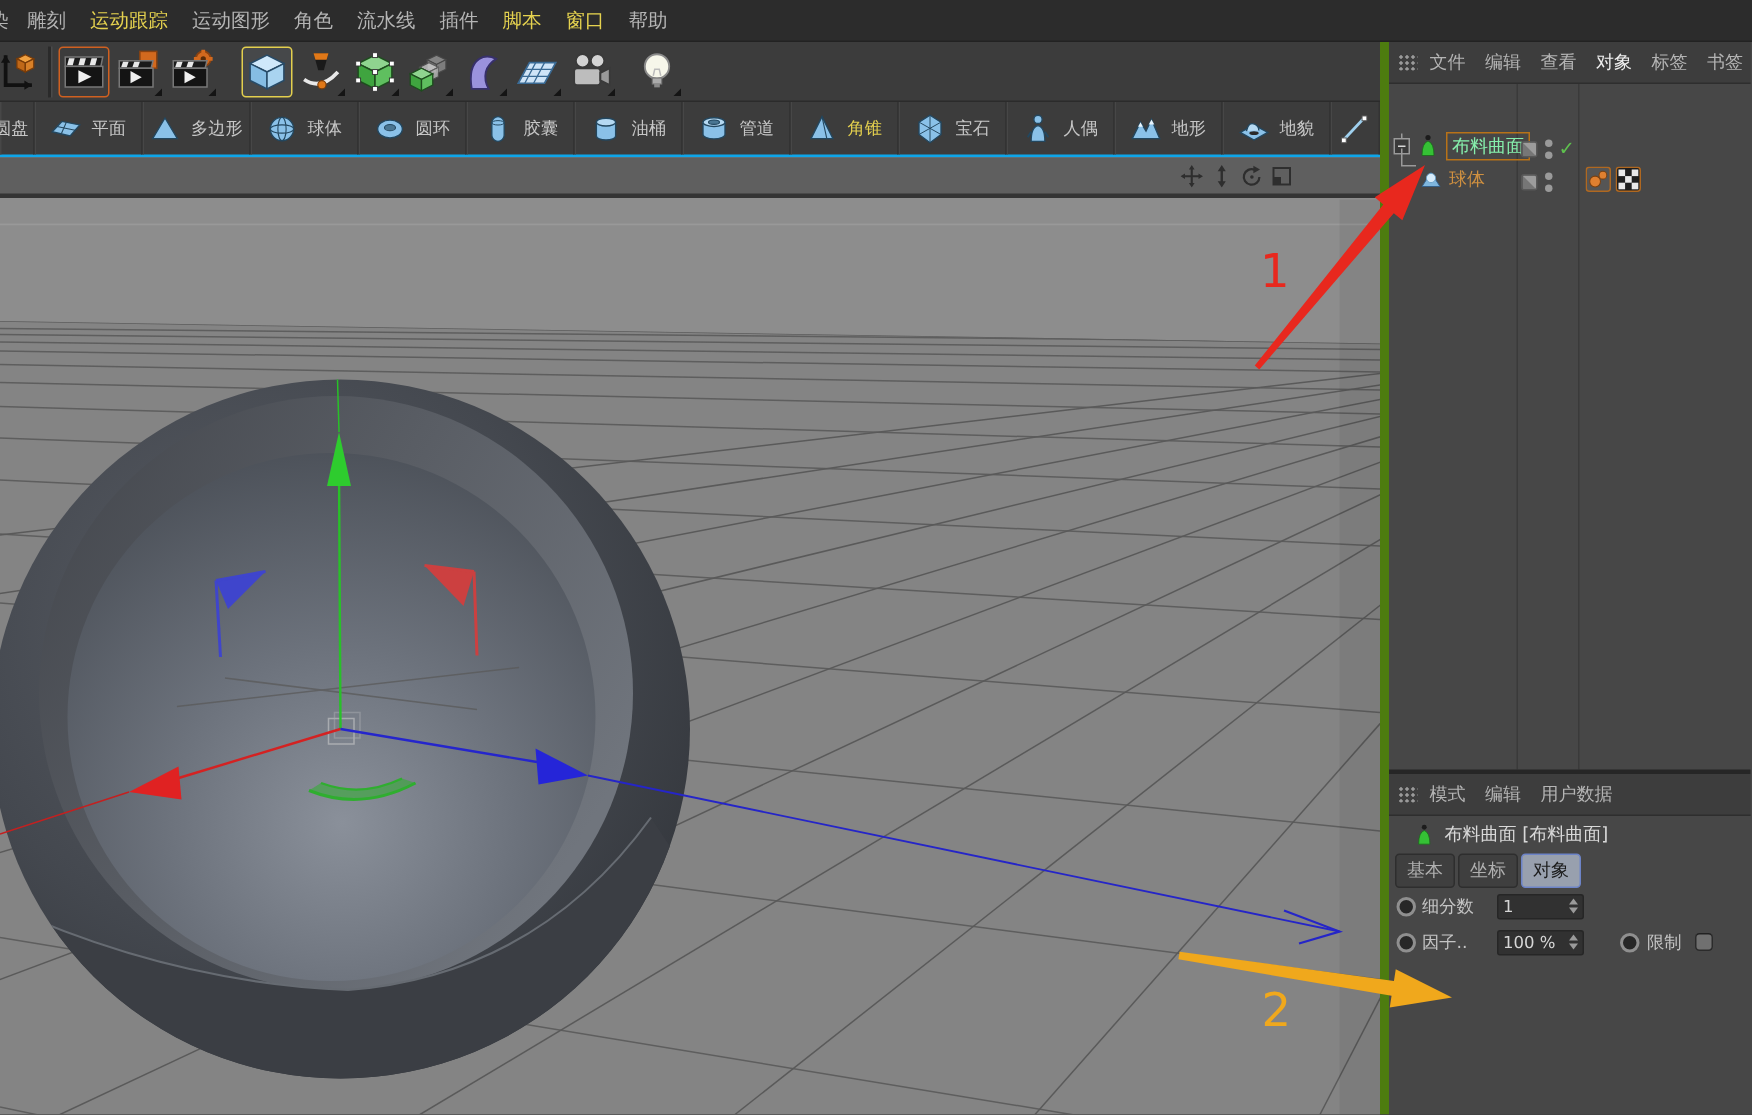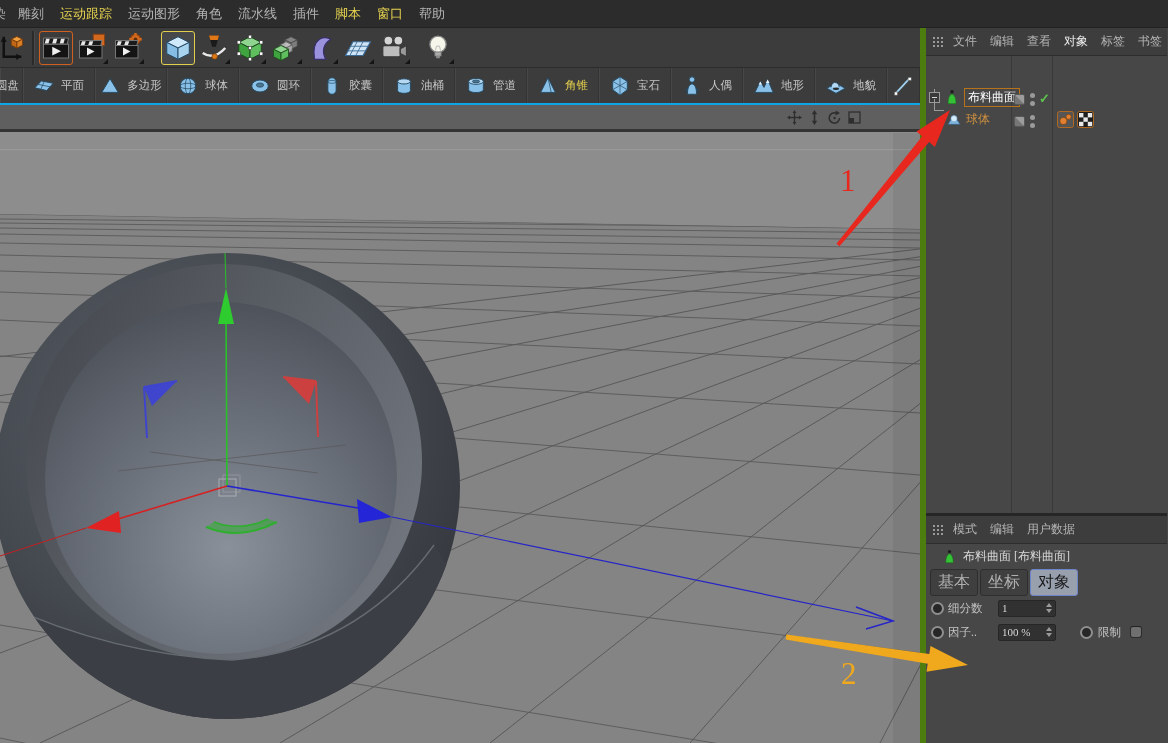--- a/index.html
+++ b/index.html
@@ -1,18 +1,18 @@
 <!DOCTYPE html>
 <html><head>
 <meta charset="utf-8">
 <style>
   * { margin:0; padding:0; box-sizing:border-box; }
   html,body { width:1168px; height:743px; overflow:hidden; background:#2b2b2b;
               font-family:"DejaVu Sans","Liberation Sans",sans-serif; }
-  .screen { position:relative; width:1168px; height:743px;font-family:Liberation Serif, serif; }
+  .screen { position:relative; width:1168px; height:743px; }
 
   
   .menubar { position:absolute; left:0; top:0; width:1168px; height:28px;
              background:#2c2c2c; border-bottom:1px solid #222;
              display:flex; align-items:center; }
   .mpartial { width:10px; overflow:hidden; display:inline-block; color:#b5b5b5; font-size:13px; }
   .mpartial span { margin-left:-7px; display:inline-block; }
   .mitem { color:#b5b5b5; font-size:13px; margin:0 8px; white-space:nowrap; }
   .mitem.hl { color:#e5d24f; }
 
@@ -67,38 +67,38 @@
   .colline { position:absolute; top:0; width:1px; height:100%; background:#3a3a3a; }
   .om-row { position:absolute; left:0; height:22px; display:flex; align-items:center; }
   .expander { position:relative; width:11px; height:11px; border:1px solid #9a9a9a;
               background:#3a3a3a; margin-left:3px; flex:none; }
   .expander:before { content:""; position:absolute; left:2px; top:4px; width:5px; height:1px; background:#d8d8d8; }
   .expander:after  { content:""; position:absolute; left:4px; top:-4px; width:1px; height:3px; background:#9a9a9a; }
   .treeline-v { position:absolute; left:8px; top:43px; width:1px; height:11px; background:#9a9a9a; }
   .treeline-h { position:absolute; left:8px; top:54px; width:10px; height:1px; background:#9a9a9a; }
   .om-icon { width:16px; height:16px; margin-left:4px; flex:none; }
   .om-label { font-size:12px; margin-left:4px; white-space:nowrap; }
-  .om-label.sel { color:#ffffff; border:1px solid #b87218; padding:0 3px; }
+  .om-label.sel { color:#86efac; border:1px solid #b87218; padding:0 3px; }
   .om-label.child { color:#cf9040; }
   .tgl { position:absolute; display:flex; align-items:center; }
   .tglsq { width:11px; height:11px; border-radius:2px;
            background:linear-gradient(45deg,#767676 48%,#9c9c9c 52%); border:1px solid #585858; }
   .dots { display:flex; flex-direction:column; margin-left:5px; }
   .dots i { width:5px; height:5px; border-radius:50%; background:#9a9a9a; margin:1.5px 0; }
   .chk { color:#5ec14e; font-size:13px; font-weight:bold; margin-left:4px; }
   .tagicon { width:17px; height:17px; margin-right:3px; }
 
   .divider-h { position:absolute; left:0; top:485px; width:241px; height:3px; background:#262626; }
 
   .am { position:absolute; left:0; top:488px; width:241px; height:227px; }
   .am-obj { display:flex; align-items:center; height:24px; padding-left:16px; }
   .am-obj svg { width:15px; height:15px; }
   .am-obj span { font-size:12px; color:#d8d8d8; margin-left:6px; }
   .am-tabs { display:flex; padding-left:4px; margin-top:1px; }
-  .tab { font-size:16px; color:#b0b0b0; background:#3f3f3f; border:1px solid #2e2e2e;
+  .tab { font-size:12px; color:#b0b0b0; background:#3f3f3f; border:1px solid #2e2e2e;
          border-radius:3px; padding:2px 7px; margin-right:2px; }
   .tab.active { background:#98a0ae; color:#1a1a1a; border:1px solid #6d84c8; }
   .am-section { font-size:12.5px; font-weight:bold; color:#dcdcdc; padding:3px 0 3px 6px;
                 border-top:1px solid #565656; margin-top:6px; }
   .fieldrow { display:flex; align-items:center; height:24px; padding-left:5px; }
   .radio { width:13px; height:13px; border-radius:50%; border:2px solid #8f8f8f;
            background:#272727; flex:none; }
   .flabel { font-size:11.5px; color:#c4c4c4; margin-left:4px; width:50px; white-space:nowrap; overflow:hidden; }
   .fbox { width:58px; height:17px; background:#313131; border:1px solid #262626; border-radius:2px;
           display:flex; align-items:center; justify-content:space-between; padding:0 3px; }

